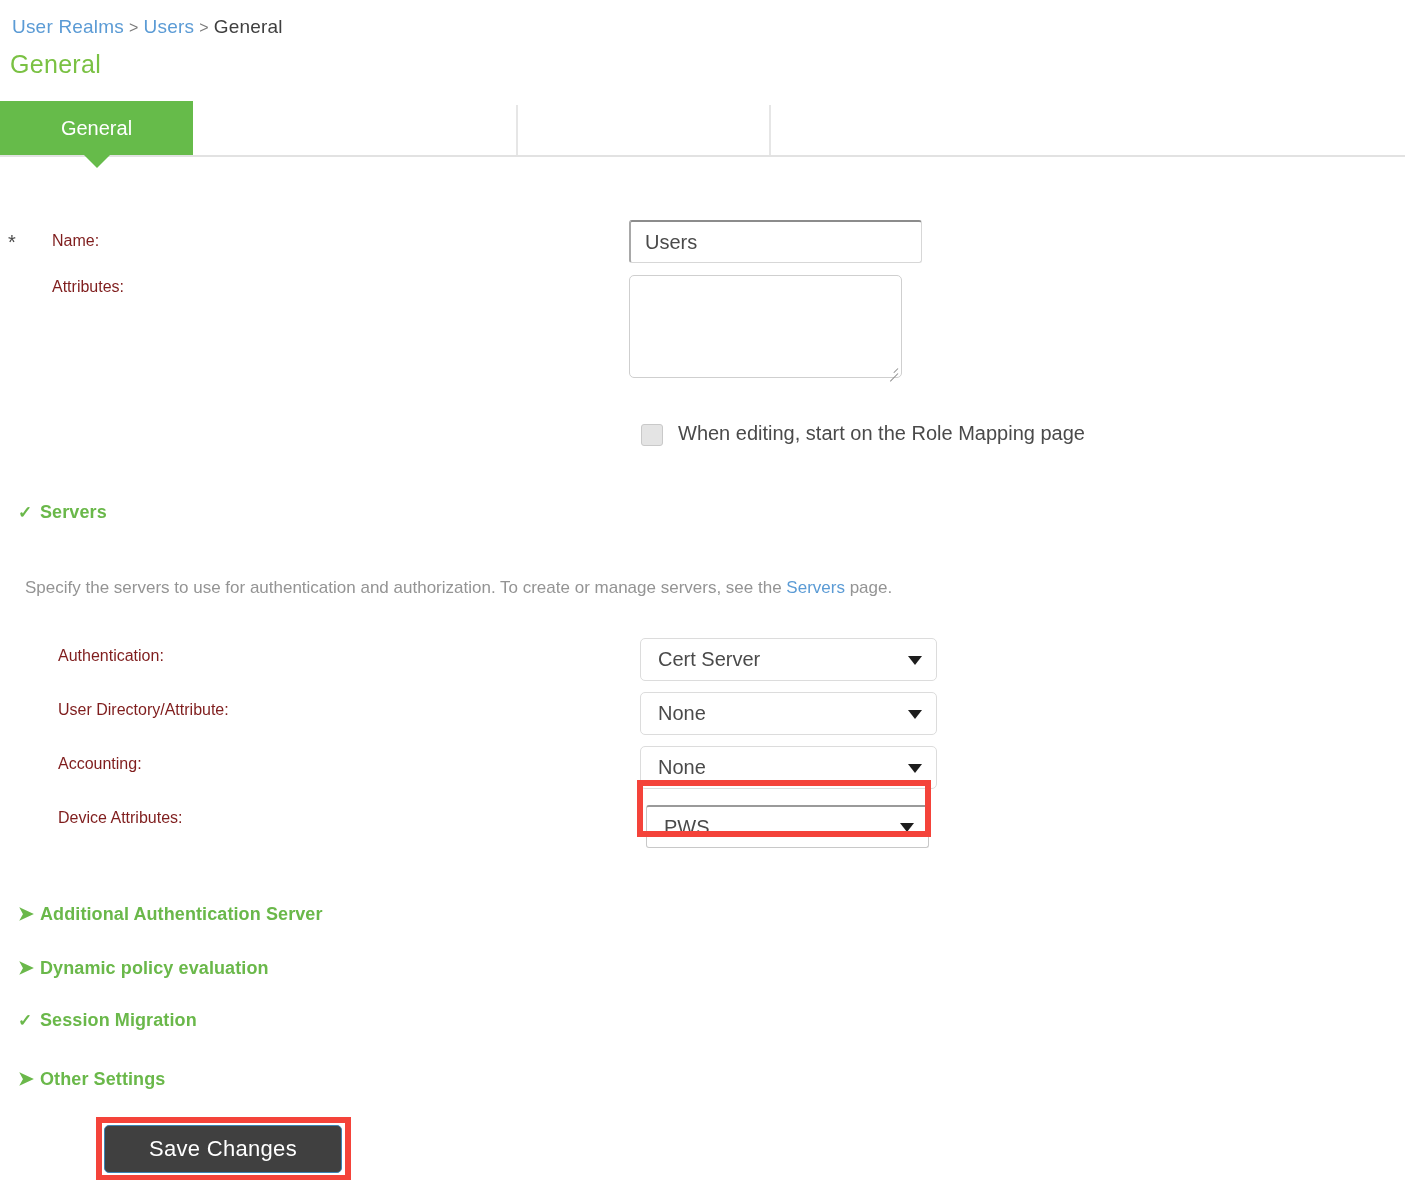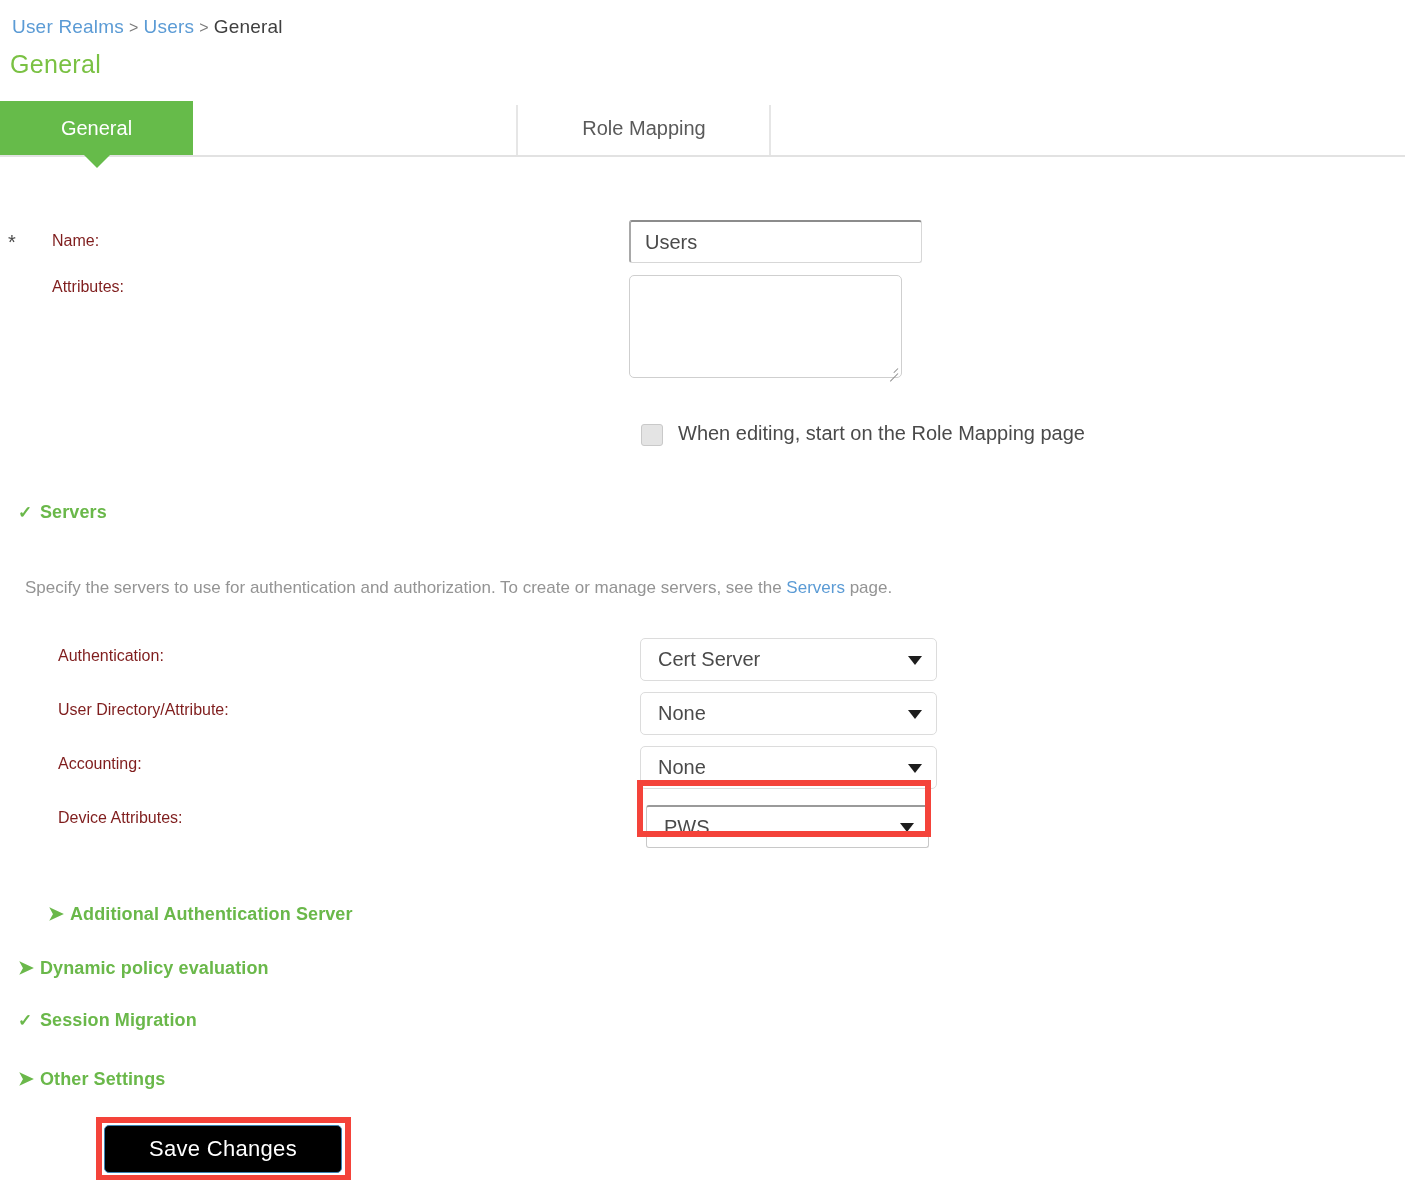--- a/index.html
+++ b/index.html
@@ -258,21 +258,21 @@
   }
 
   
   .save-btn {
     position: absolute;
     left: 104px;
     top: 1125px;
     width: 238px;
     height: 48px;
     box-sizing: border-box;
-    background: #000000;
+    background: #404040;
     border: 1px solid #3a83b4;
     border-radius: 5px;
     color: #ffffff;
     font-family: "Liberation Sans", sans-serif;
     font-size: 22px;
     letter-spacing: 0.3px;
     text-align: center;
     line-height: 46px;
     cursor: pointer;
   }
@@ -290,23 +290,20 @@
   <div class="tab-underline"></div>
 
   <div class="tab active" style="left:0px; width:193px;">
     <span>General</span>
     <span class="tab-arrow"></span>
   </div>
 
   <div class="tab-divider" style="left:516px;"></div>
 
   <div class="tab-divider" style="left:769px;"></div>
-  <div class="tab" style="left:519px; width:250px;">
-    <span>Role Mapping</span>
-  </div>
 </div>
 
 <div class="required-star">*</div>
 
 <div class="field-label" style="left:52px; top:232px;">Name:</div>
 <input class="text-input" style="left: 629px; top: 220px; width: 293px; height: 43px;" value="Users">
 
 <div class="field-label" style="left:52px; top:278px;">Attributes:</div>
 <textarea class="textarea-box" style="left: 629px; top: 275px; width: 273px; height: 103px;" placeholder=""></textarea>
 <span class="resize-grip" style="left:884px; top:362px;">
@@ -343,21 +340,21 @@
   <span class="sel-caret"></span>
 </div>
 
 <div class="field-label" style="left:58px; top:809px;">Device Attributes:</div>
 <div class="select-box emphasized" style="left:646px; top:787px; width:283px; height:43px;margin-top:18px;">
   <span class="sel-val">PWS</span>
   <span class="sel-caret"></span>
 </div>
 <div class="annot-box" style="left:637px; top:780px; width:294px; height:57px;"></div>
 
-<div class="section-head" style="top:902px;margin-left:30px;">
+<div class="section-head" style="top:902px;">
   <span class="sec-icon">➤</span><span>Additional Authentication Server</span>
 </div>
 
 <div class="section-head" style="top:956px;">
   <span class="sec-icon">➤</span><span>Dynamic policy evaluation</span>
 </div>
 
 <div class="section-head" style="top:1010px;">
   <span class="sec-icon down">✓</span><span>Session Migration</span>
 </div>

